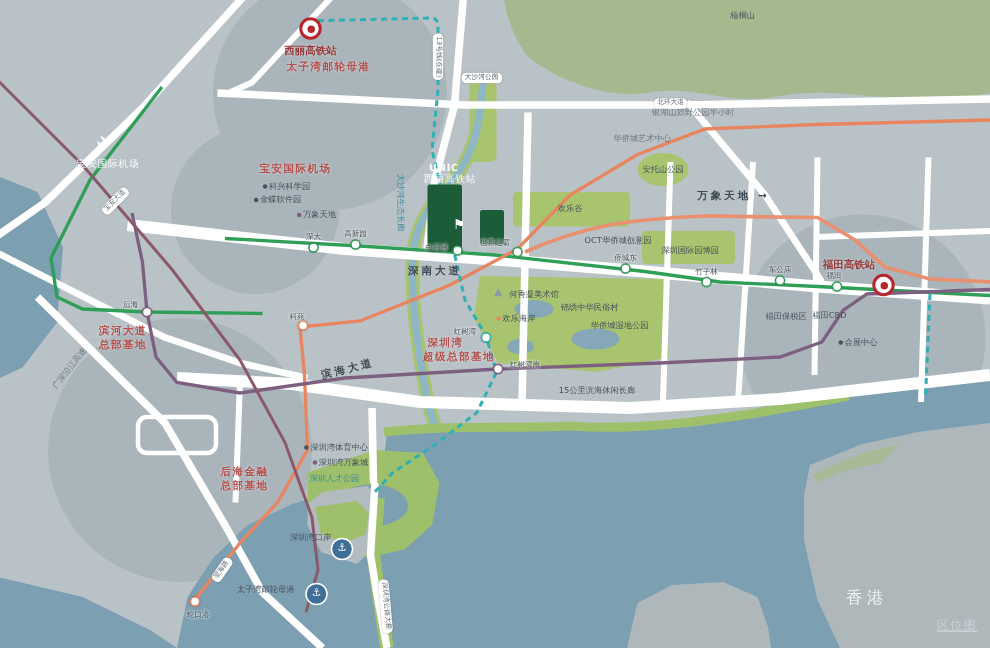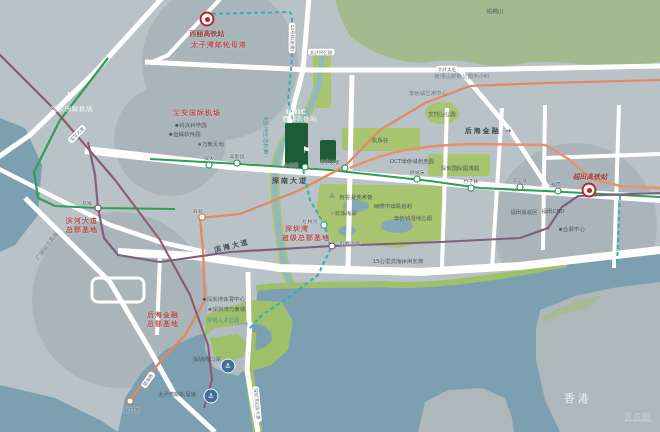--- a/index.html
+++ b/index.html
@@ -136,37 +136,37 @@
       <div class="lbl hq" style="left: 197px; top: 113px;">宝安国际机场</div>
       <div class="lbl hq" style="left: 297px; top: 229px;">深圳湾</div>
       <div class="lbl hq" style="left: 306px; top: 238px;">超级总部基地</div>
       <div class="lbl hq" style="left: 163px; top: 315px;">后海金融</div>
       <div class="lbl hq" style="left: 163px; top: 324px;">总部基地</div>
       <div class="lbl hq" style="left: 82px; top: 221px;">滨河大道</div>
       <div class="lbl hq" style="left: 82px; top: 230px;">总部基地</div>
       <div class="lbl white-sm" style="left: 72px; top: 110px;">宝安国际机场</div>
       <div class="lbl road-dark" style="left: 290px; top: 181px;">深南大道</div>
       <div class="lbl road-dark" style="left: 232px; top: 246px; transform: translate(-50%, -50%) rotate(-14deg);">滨海大道</div>
-      <div class="lbl road-dark" style="left: 489px; top: 131px;">后海金融 →</div>
+      <div class="lbl road-dark" style="left: 489px; top: 131px;">万象天地 →</div>
       <div class="lbl dark-xs" style="left: 495px; top: 11px;">梧桐山</div>
       <div class="lbl gray-xs" style="left: 462px; top: 76px;">银湖山郊野公园半小时</div>
       <div class="lbl gray-xs" style="left: 428px; top: 93px;">华侨城艺术中心</div>
       <div class="lbl dark-xs" style="left: 442px; top: 114px;">安托山公园</div>
       <div class="lbl dark-xs" style="left: 460px; top: 168px;">深圳国际园博园</div>
       <div class="lbl dark-xs" style="left: 412px; top: 161px;">OCT华侨城创意园</div>
       <div class="lbl dark-xs" style="left: 380px; top: 140px;">欢乐谷</div>
       <div class="lbl dark-xs" style="left: 356px; top: 197px;">何香凝美术馆</div>
       <div class="lbl dark-xs" style="left: 393px; top: 206px;">锦绣中华民俗村</div>
       <div class="lbl dark-xs" style="left: 344px; top: 213px;"><span class="dot" style="background: rgb(232, 133, 95);"></span>欢乐海岸</div>
       <div class="lbl dark-xs" style="left: 413px; top: 218px;">华侨城湿地公园</div>
       <div class="lbl dark-xs" style="left: 524px; top: 212px;">福田保税区</div>
       <div class="lbl dark-xs" style="left: 398px; top: 261px;">15公里滨海休闲长廊</div>
       <div class="lbl dark-xs" style="left: 553px; top: 211px;">福田CBD</div>
       <div class="lbl dark-xs" style="left: 572px; top: 229px;"><span class="dot" style="background: rgb(71, 82, 92);"></span>会展中心</div>
-      <div class="lbl station-name-red" style="left: 590px; top: 177px; font-style: italic;">福田高铁站</div>
+      <div class="lbl station-name-red" style="left: 566px; top: 177px;">福田高铁站</div>
       <div class="lbl dark-xs" style="left: 224px; top: 299px;"><span class="dot" style="background: rgb(71, 82, 92);"></span>深圳湾体育中心</div>
       <div class="lbl dark-xs" style="left: 227px; top: 309px;"><span class="dot" style="background: rgb(125, 96, 128);"></span>深圳湾万象城</div>
       <div class="lbl teal-xs" style="left: 223px; top: 320px;">深圳人才公园</div>
       <div class="lbl dark-xs" style="left: 207px; top: 359px;">深圳湾口岸</div>
       <div class="lbl dark-xs" style="left: 177px; top: 394px;">太子湾邮轮母港</div>
       <div class="lbl hk" style="left: 578px; top: 367px;">香港</div>
       <div class="lbl watermark" style="left: 638px; top: 417px; text-decoration: underline;">区位图</div>
       <div class="lbl dark-xs" style="left: 191px; top: 125px;"><span class="dot" style="background: rgb(71, 82, 92);"></span>科兴科学园</div>
       <div class="lbl dark-xs" style="left: 185px; top: 134px;"><span class="dot" style="background: rgb(71, 82, 92);"></span>金蝶软件园</div>
       <div class="lbl dark-xs" style="left: 211px; top: 144px;"><span class="dot" style="background: rgb(125, 96, 128);"></span>万象天地</div>

